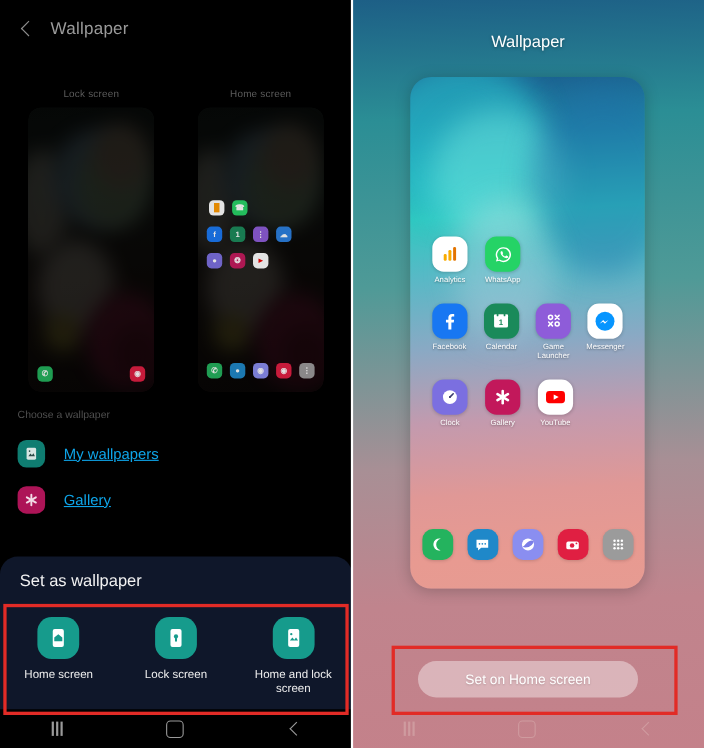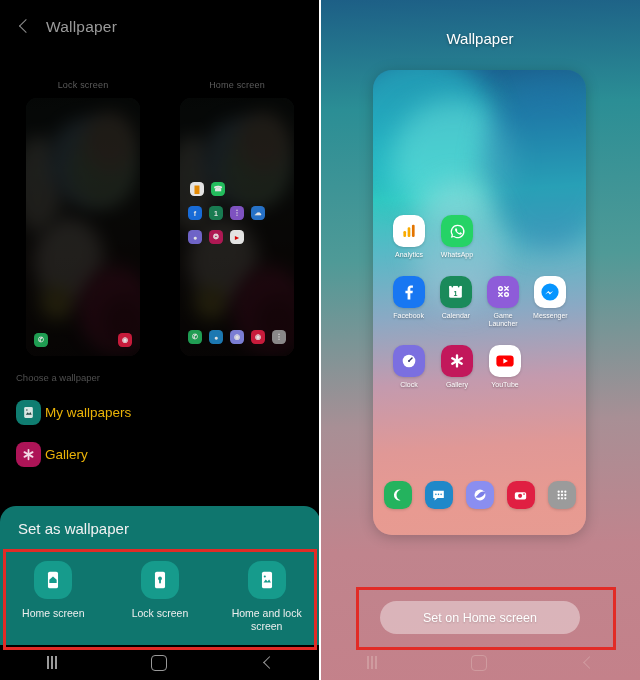--- a/index.html
+++ b/index.html
@@ -31,24 +31,24 @@
      font-size:7px;color:#fff;font-weight:bold;opacity:.88;}
   .thumb-dock{position:absolute;left:0;right:0;bottom:12px;display:flex;justify-content:space-between;
      padding:0 8px;box-sizing:border-box;}
   .lock-dock{position:absolute;left:0;right:0;bottom:9px;display:flex;justify-content:space-between;
      padding:0 8px;box-sizing:border-box;}
 
   .choose-label{color:#4f4f4f;font-size:9.5px;margin:16px 0 0 16px;}
   .wp-list{margin-top:8px;}
   .wp-item{display:flex;align-items:center;height:42px;padding-left:16px;}
   .wp-ic{width:25px;height:25px;border-radius:8px;display:flex;align-items:center;justify-content:center;flex:0 0 auto;}
-  .wp-txt{color:#eab308;font-size:13.5px;margin-left:4px;}
+  .wp-txt{color:#0ea5e9;font-size:13.5px;margin-left:17px;text-decoration:underline;}
 
   
-  .sheet{position:absolute;left:0;right:0;bottom:35px;background:#0f766e;
+  .sheet{position:absolute;left:0;right:0;bottom:35px;background:#0f172a;
      border-radius:16px 16px 0 0;padding-top:14px;}
   .sheet-title{color:#f2f2f2;font-size:15px;padding:0 0 14px 18px;}
   .opt-row{display:flex;}
   .opt{flex:1;display:flex;flex-direction:column;align-items:center;padding:10px 2px 12px;}
   .opt-ic{width:38px;height:38px;border-radius:13px;background:#169b8c;display:flex;
      align-items:center;justify-content:center;}
   .opt-lbl{color:#eee;font-size:10.5px;margin-top:8px;text-align:center;line-height:1.25;max-width:86px;}
 
   
   .right-panel{position:relative;width:320px;height:680px;overflow:hidden;

